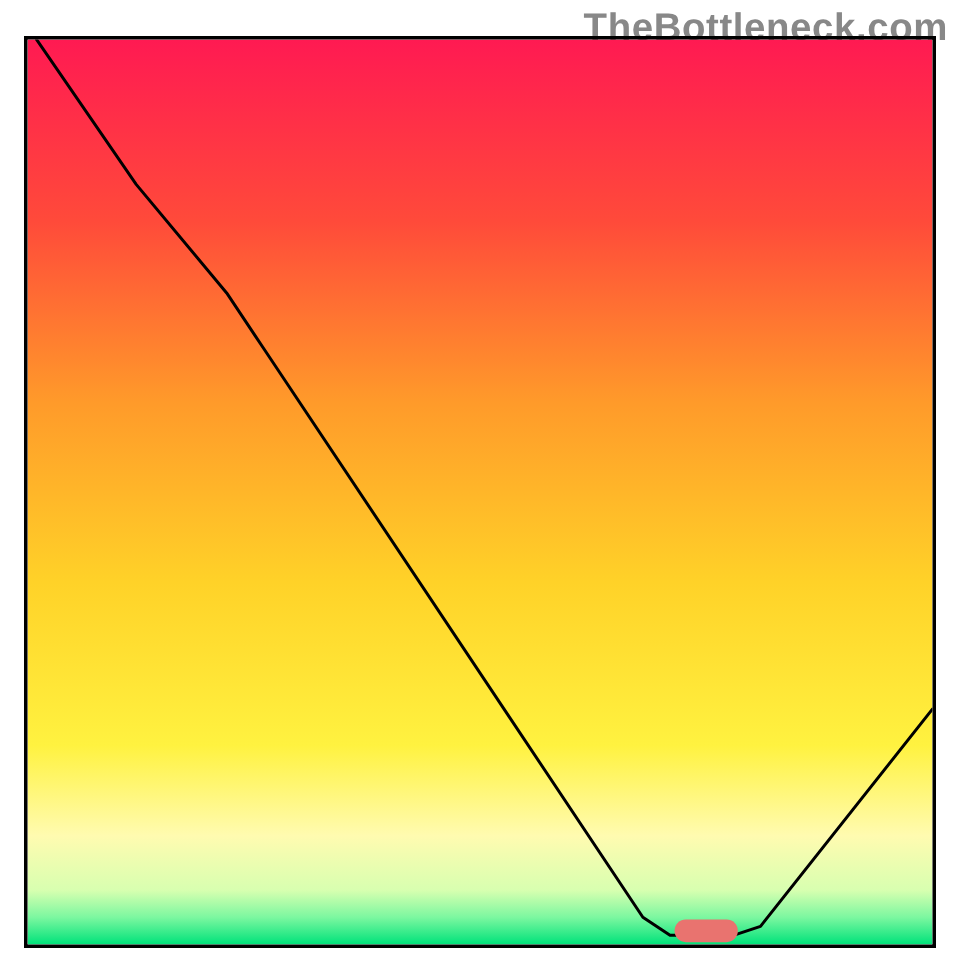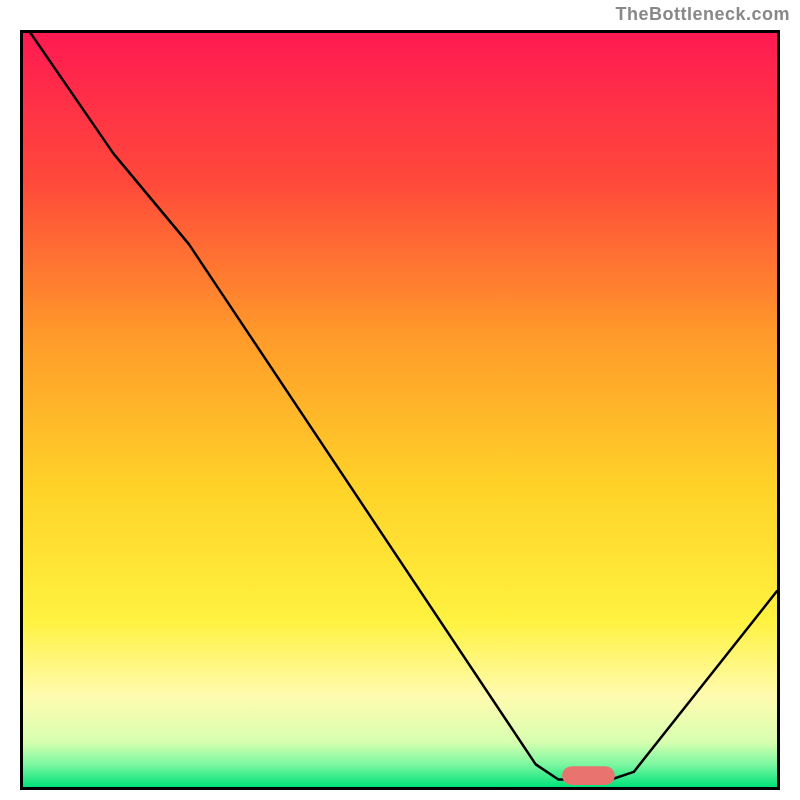--- a/index.html
+++ b/index.html
@@ -12,21 +12,21 @@
   }
   .outer {
     position: relative;
     width: 800px;
     height: 800px;
   }
   .watermark {
     position: absolute;
     top: 4px;
     right: 10px;
-    font-size: 18px;
+    font-size: 32px;
     font-weight: bold;
     color: #888888;
     letter-spacing: 0.5px;
   }
   .plot-frame {
     position: absolute;
     left: 20px;
     top: 30px;
     width: 760px;
     height: 760px;

